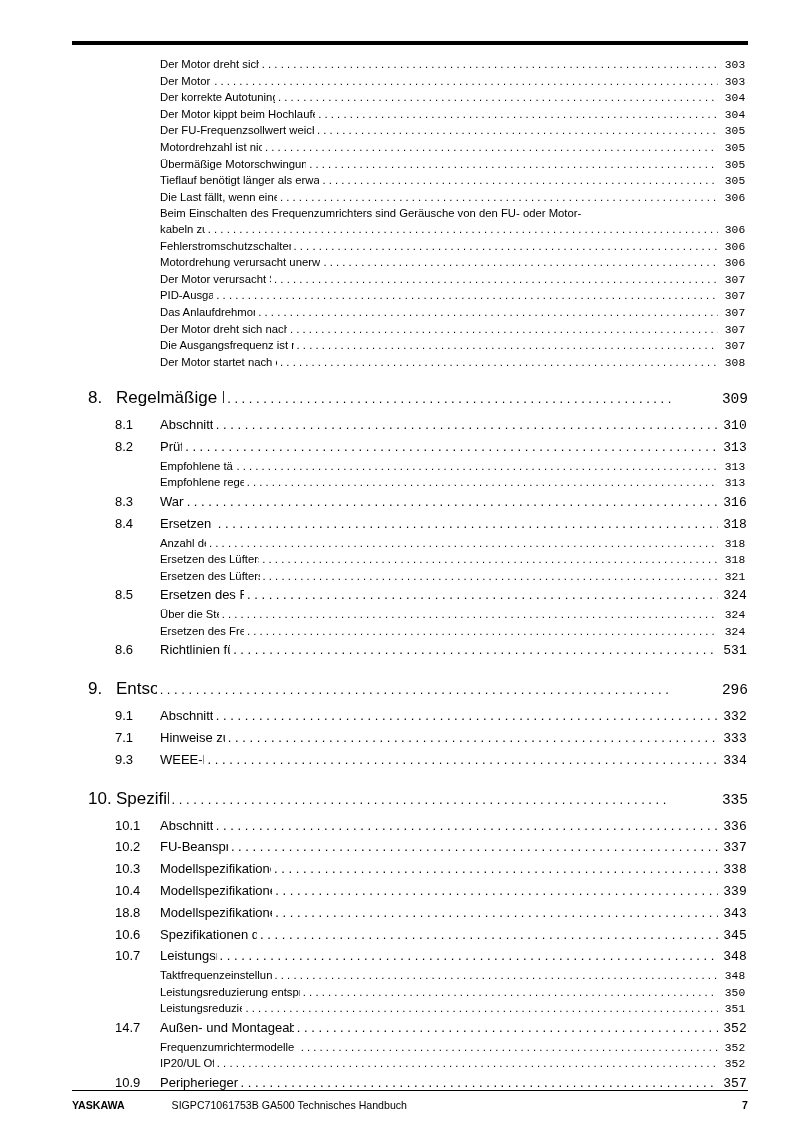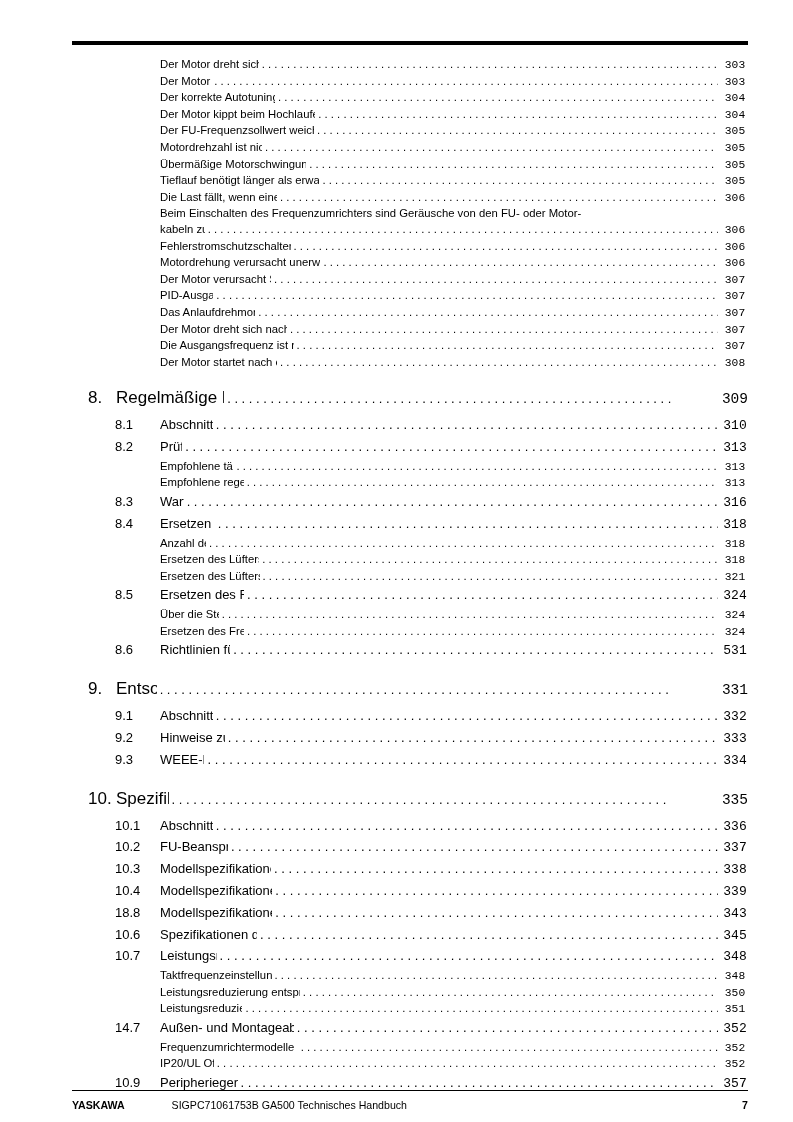--- a/index.html
+++ b/index.html
@@ -270,30 +270,30 @@
       <div class="toc-row lvl-section">
     <span class="num">8.6</span>
     <span class="label">Richtlinien für die Lagerung</span>
     <span class="dots"></span>
     <span class="pagenum">531</span>
   </div>
       <div class="toc-row lvl-chapter">
     <span class="num">9.</span>
     <span class="label">Entsorgung</span>
     <span class="dots"></span>
-    <span class="pagenum">331</span>
+    <span class="pagenum">296</span>
   </div>
       <div class="toc-row lvl-section">
     <span class="num">9.1</span>
     <span class="label">Abschnitt Sicherheit</span>
     <span class="dots"></span>
     <span class="pagenum">332</span>
   </div>
       <div class="toc-row lvl-section">
-    <span class="num">9.2</span>
+    <span class="num">7.1</span>
     <span class="label">Hinweise zur Entsorgung</span>
     <span class="dots"></span>
     <span class="pagenum">333</span>
   </div>
       <div class="toc-row lvl-section">
     <span class="num">9.3</span>
     <span class="label">WEEE-Richtlinie</span>
     <span class="dots"></span>
     <span class="pagenum">334</span>
   </div>

